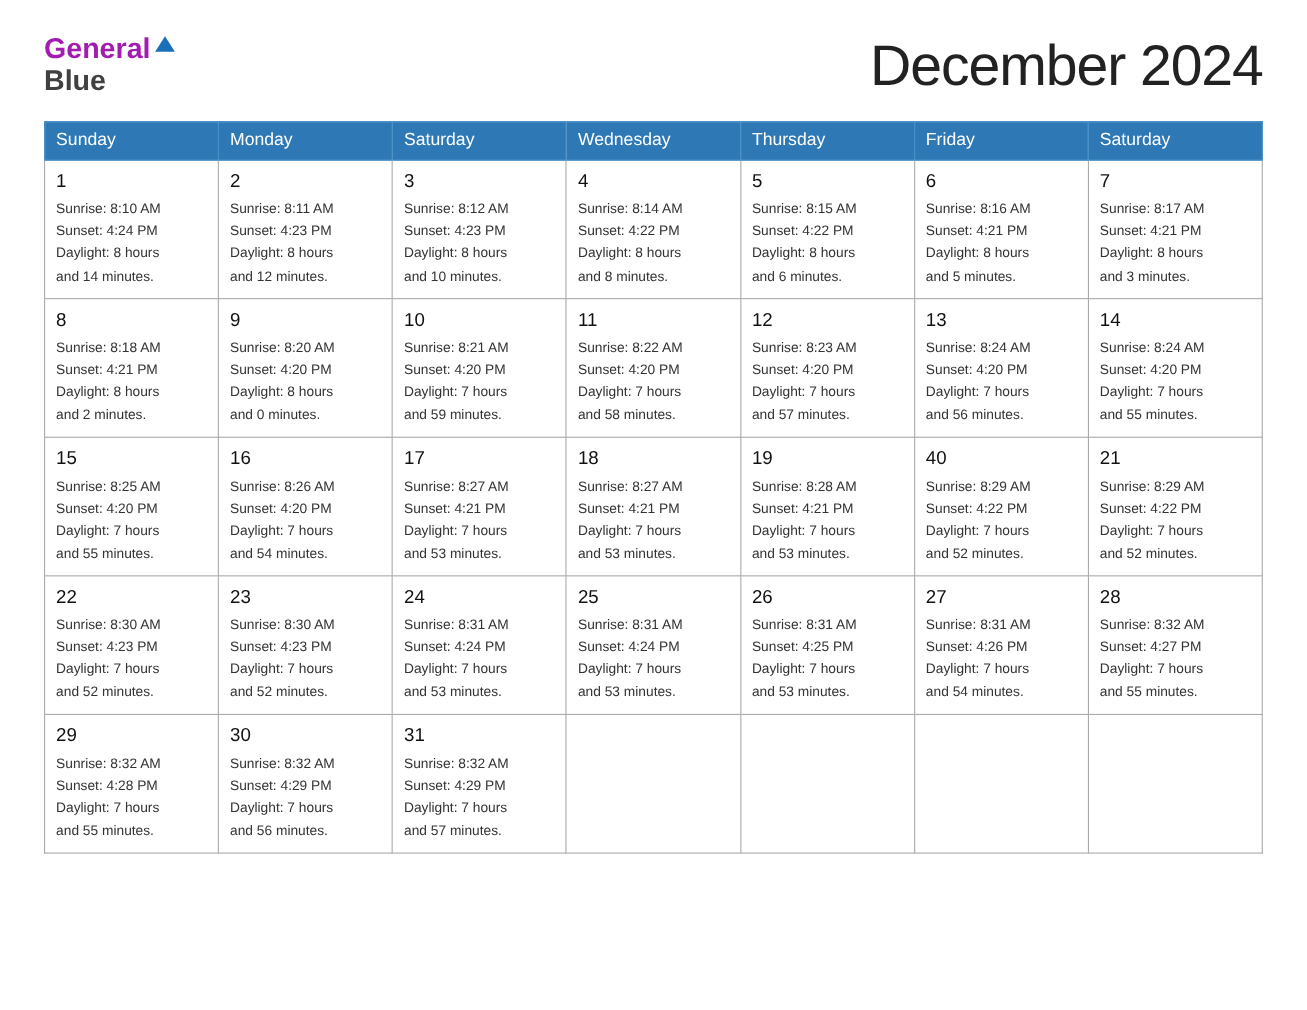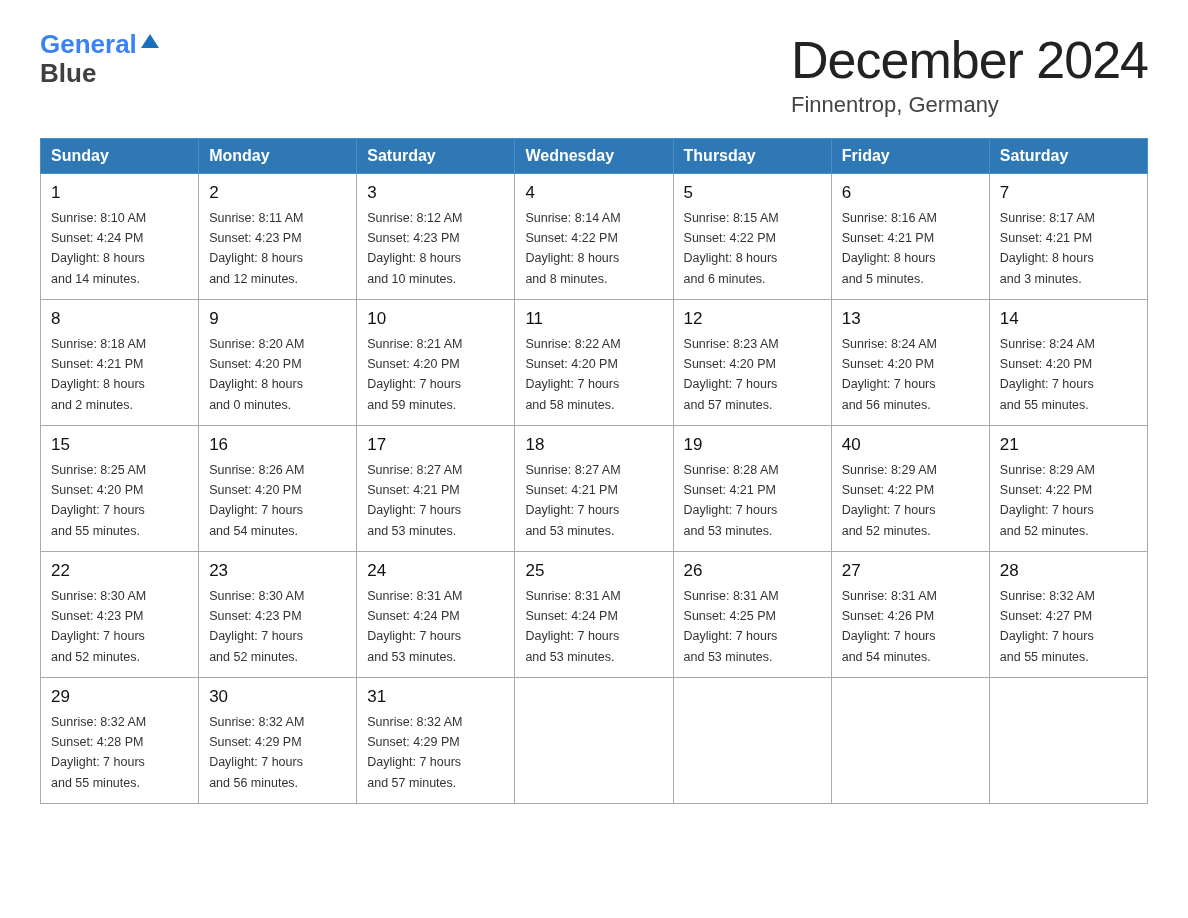--- a/index.html
+++ b/index.html
@@ -17,21 +17,21 @@
       margin-bottom: 20px;
     }
     .logo {
       display: flex;
       align-items: center;
       gap: 0;
     }
     .logo-text-general {
       font-size: 26px;
       font-weight: bold;
-      color: #3b82f6;
+      color: #a21caf;
     }
     .logo-text-blue {
       font-size: 26px;
       font-weight: bold;
       color: #404040;
     }
     .title-area {
       text-align: left;
     }
     .month-title {
@@ -47,21 +47,21 @@
     }
     .calendar-table {
       width: 100%;
       border-collapse: collapse;
       border: 1px solid #888;
     }
     .calendar-table th {
       background-color: #2d78b5;
       color: #fff;
       font-size: 16px;
-      font-weight: bold;
+      font-weight: normal;
       padding: 8px 10px;
       text-align: left;
       border: 1px solid #4a90c8;
     }
     .calendar-table td {
       vertical-align: top;
       padding: 6px 10px 10px 10px;
       border: 1px solid #aaa;
       width: 14.28%;
       font-size: 13px;
@@ -99,21 +99,20 @@
           </svg>
         </span>
       </div>
       <div>
         <span class="logo-text-blue">Blue</span>
       </div>
     </div>
   </div>
   <div class="title-area">
     <div class="month-title">December 2024</div>
-    <div class="location-title">Finnentrop, Germany</div>
   </div>
 </div>
 
 <table class="calendar-table">
   <thead>
     <tr>
       <th>Sunday</th>
       <th>Monday</th>
       <th>Saturday</th>
       <th>Wednesday</th>

